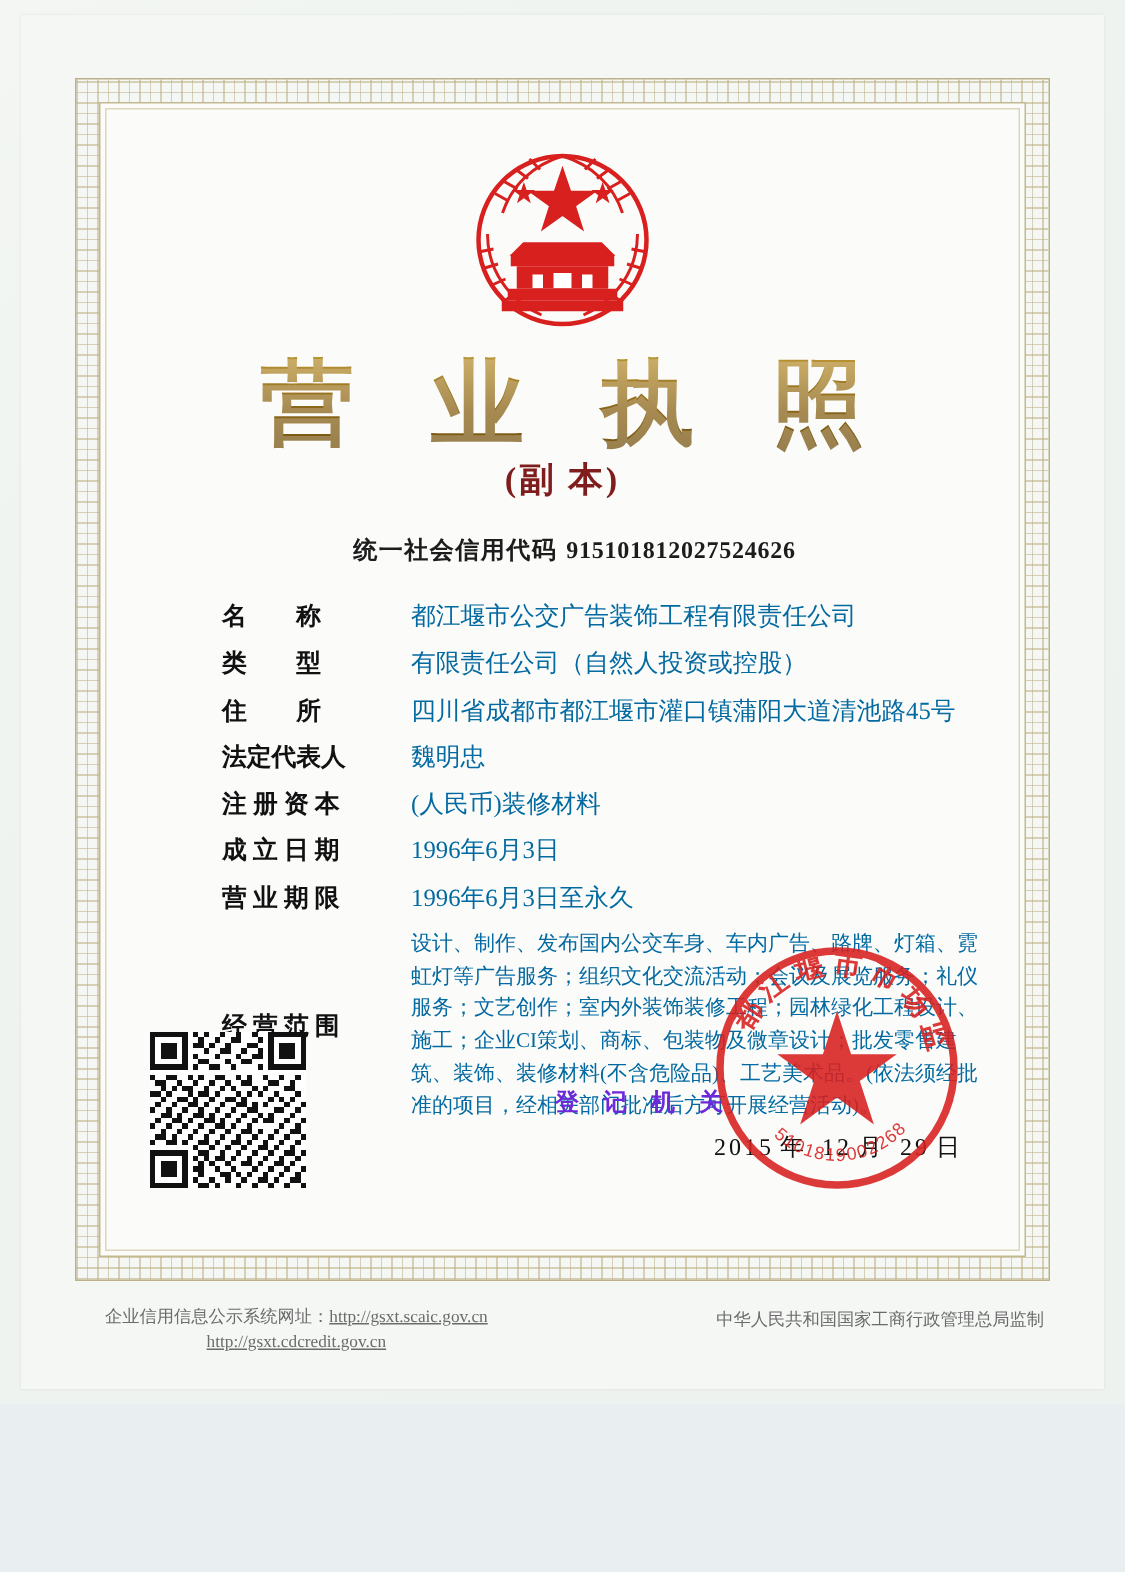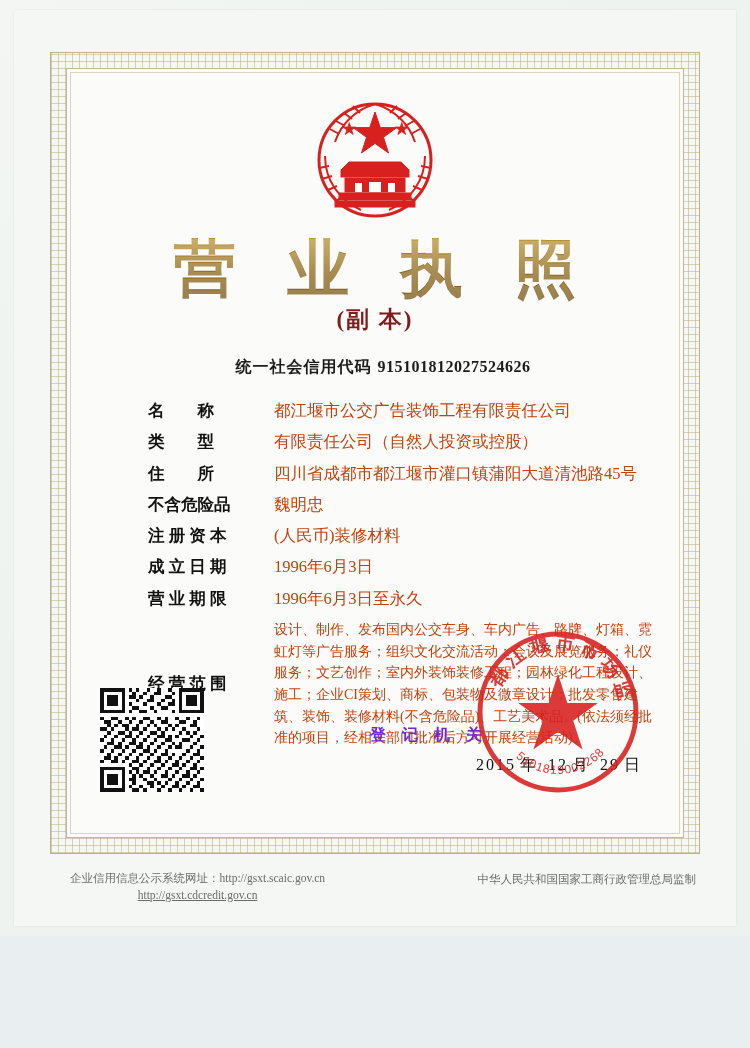--- a/index.html
+++ b/index.html
@@ -156,21 +156,21 @@
     flex: 0 0 112px;
     font-size: 16.5px;
     font-weight: bold;
     color: #111;
     display: flex;
     justify-content: space-between;
     letter-spacing: 0;
   }
   .row .value {
     font-size: 16.5px;
-    color: #c2410c;
+    color: #0369a1;
     padding-left: 14px;
     line-height: 1.35;
   }
   .row.scope .value {
     font-size: 14px;
     line-height: 1.55;
     max-width: 420px;
   }
 
   
@@ -296,21 +296,21 @@
         </div>
         <div class="row">
           <div class="label">类　　型</div>
           <div class="value">有限责任公司（自然人投资或控股）</div>
         </div>
         <div class="row">
           <div class="label">住　　所</div>
           <div class="value">四川省成都市都江堰市灌口镇蒲阳大道清池路45号</div>
         </div>
         <div class="row">
-          <div class="label">不含危险品</div>
+          <div class="label">法定代表人</div>
           <div class="value">魏明忠</div>
         </div>
         <div class="row">
           <div class="label">注 册 资 本</div>
           <div class="value">(人民币)装修材料</div>
         </div>
         <div class="row">
           <div class="label">成 立 日 期</div>
           <div class="value">1996年6月3日</div>
         </div>
@@ -577,21 +577,21 @@
             <textPath href="#sealArcBottom" startOffset="26%">5101819002268</textPath>
           </text>
         </svg>
       </div>
 
     </div>
 
     <div class="footer">
       <div class="left">
         <div>
-          <span>企业信用信息公示系统网址：</span><span style="">http://gsxt.scaic.gov.cn</span>
+          <span>企业信用信息公示系统网址：</span><span style="text-decoration:underline">http://gsxt.scaic.gov.cn</span>
         </div>
         <div style="text-align:center">
           <span style="text-decoration:underline">http://gsxt.cdcredit.gov.cn</span>
         </div>
       </div>
       <div class="right">中华人民共和国国家工商行政管理总局监制</div>
     </div>
 
   </div>
 </div>

